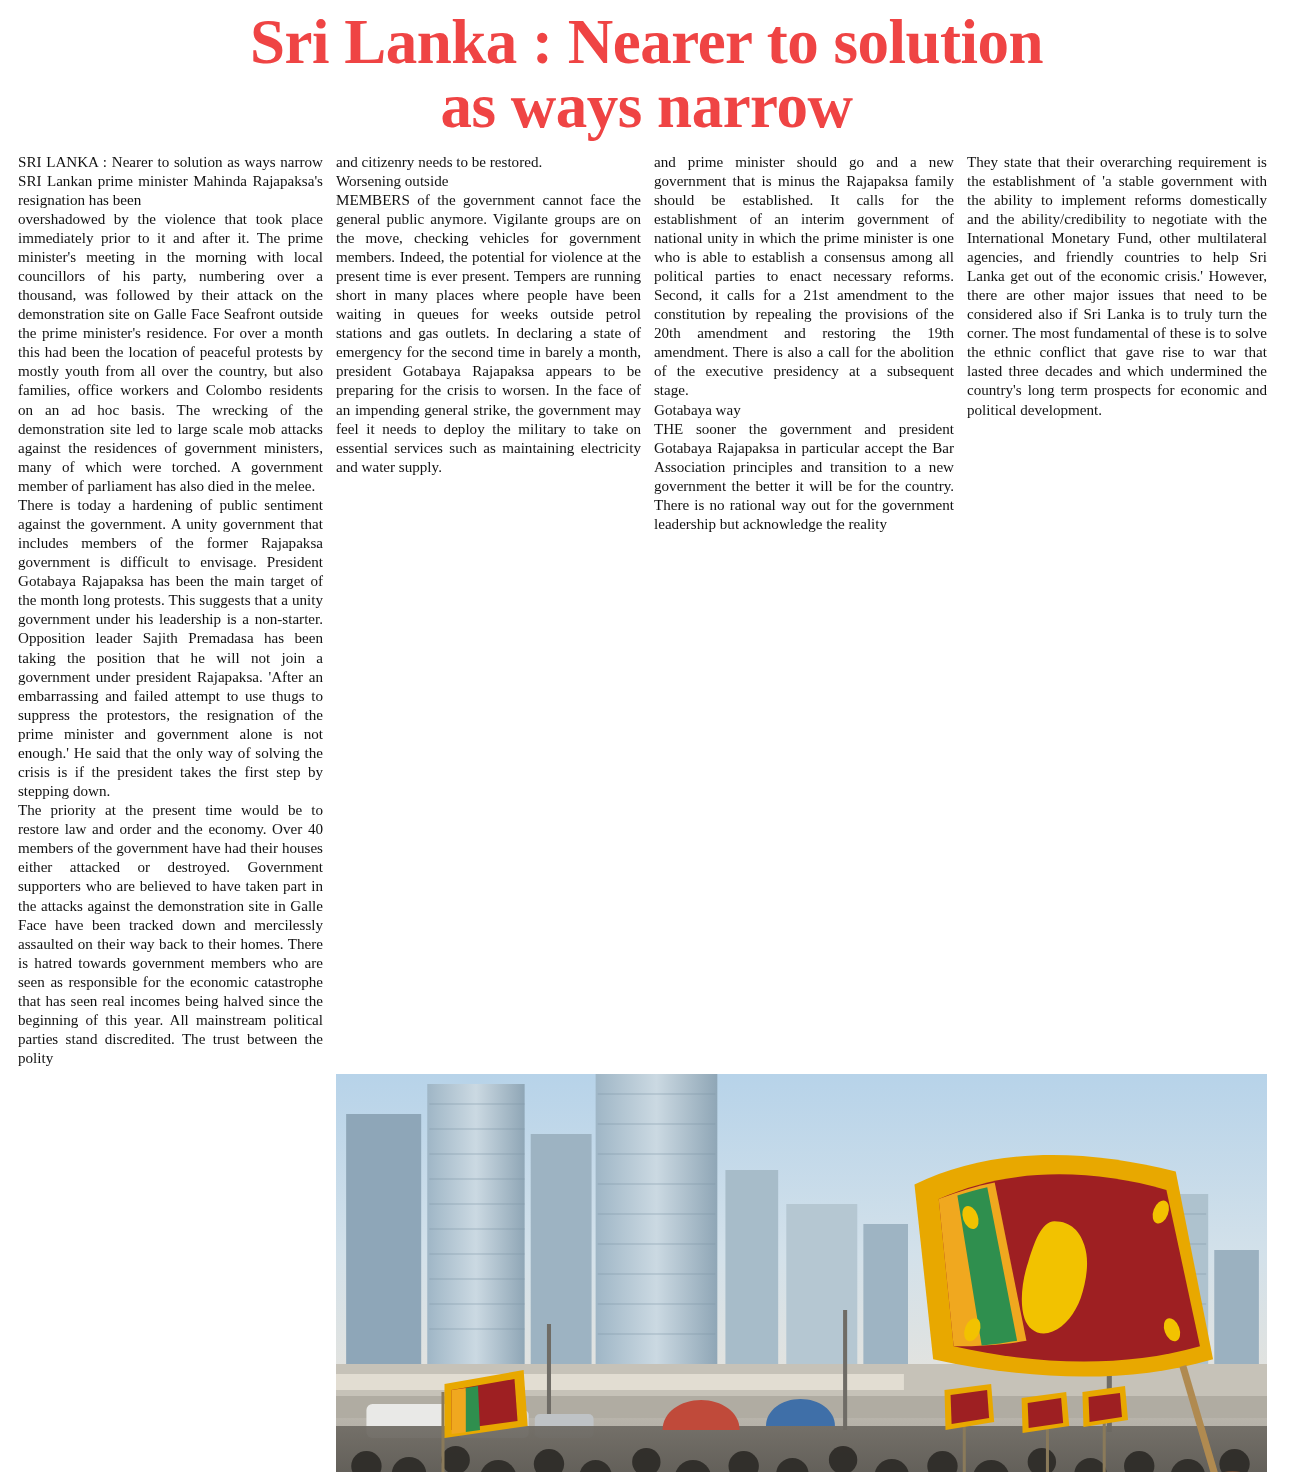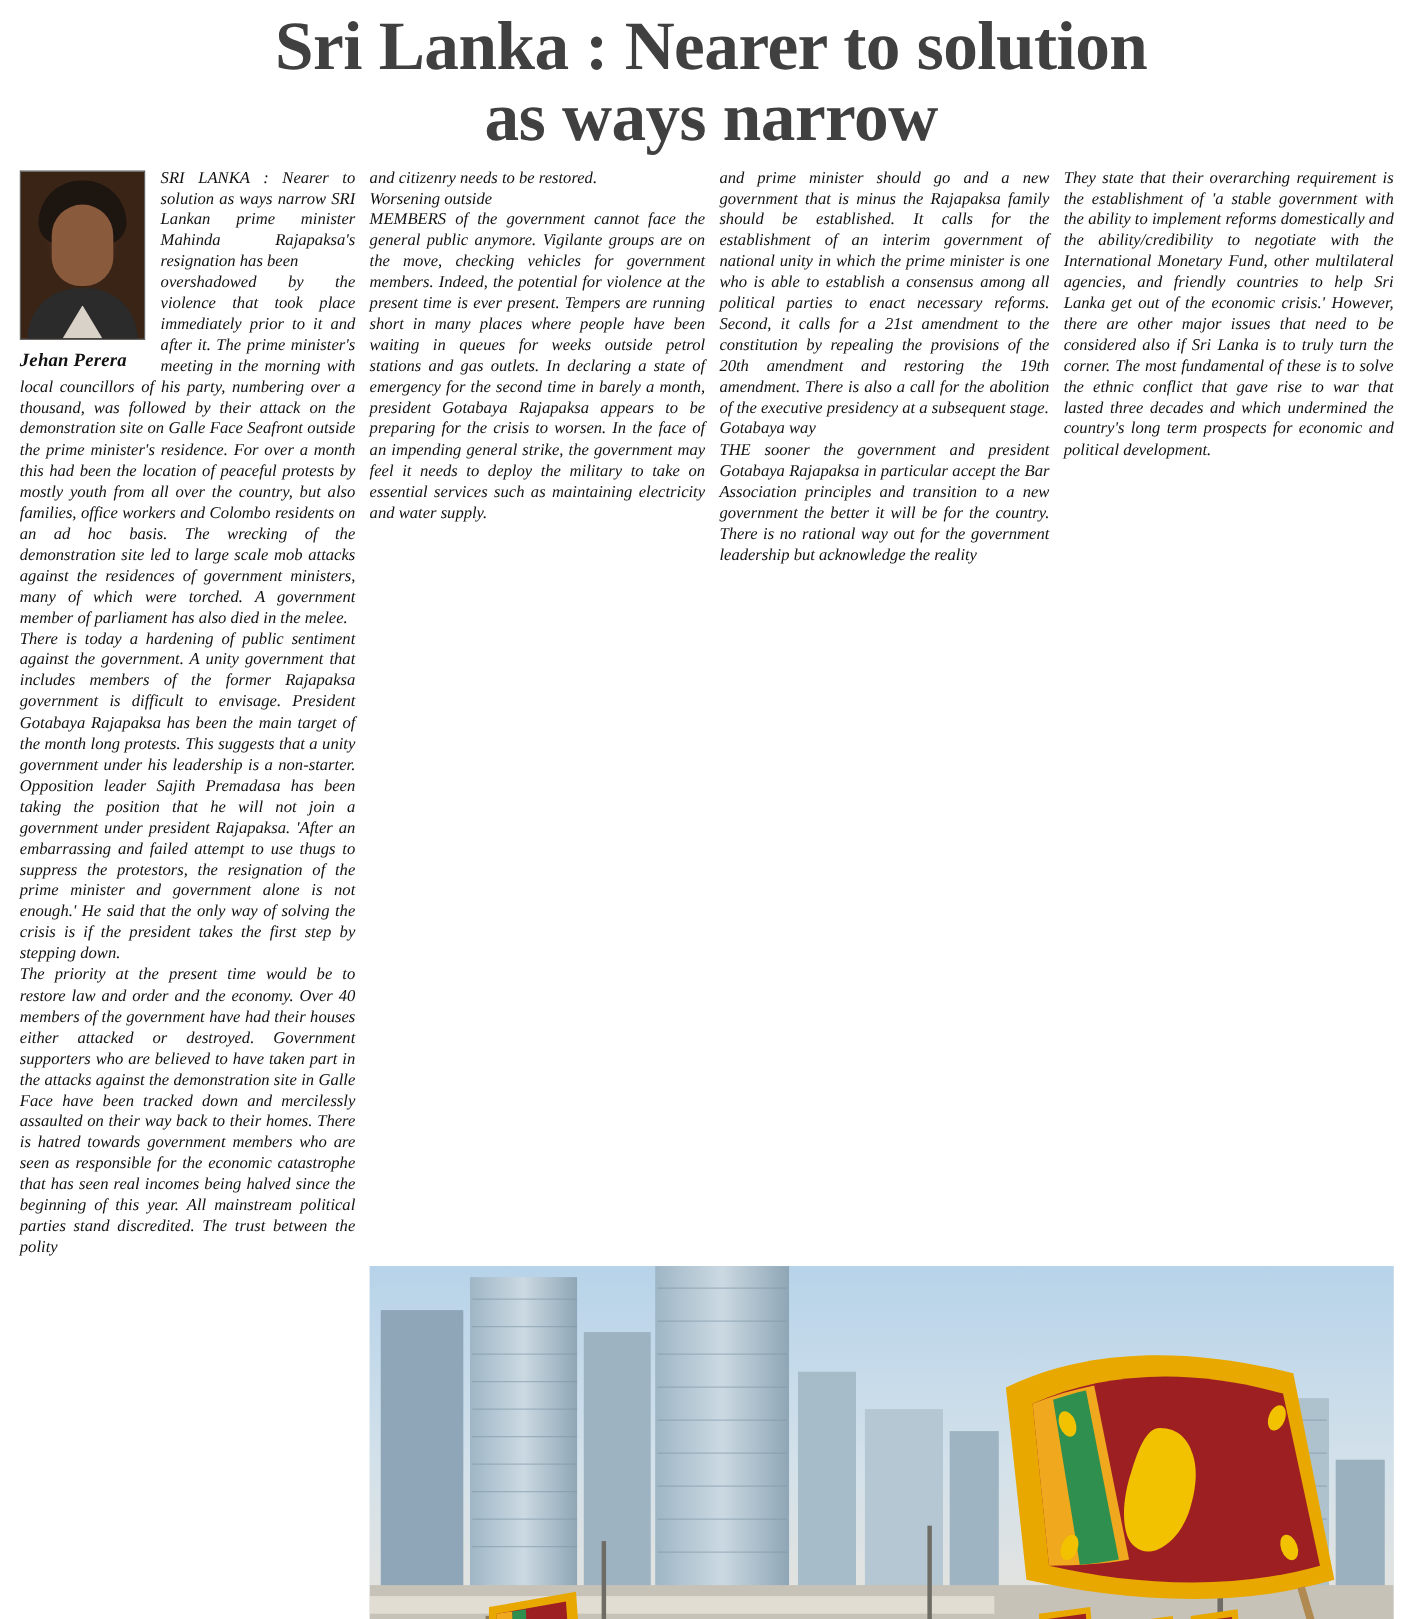--- a/index.html
+++ b/index.html
@@ -24,21 +24,21 @@
   }
   
   .headline {
     text-align: center;
     font-family: "Liberation Serif", serif;
     font-weight: bold;
     font-size: 63px;
     line-height: 1.02;
     letter-spacing: -0.5px;
     margin: 10px 18px 4px 18px;
-    color: #404040;
+    color: #ef4444;
   }
   .headline .l1 { display: block; }
   .headline .l2 { display: block; }
 
   
   .cols {
     position: relative;
     margin: 14px 18px 0 18px;
     display: grid;
     grid-template-columns: 305px 305px 300px 300px;
@@ -47,21 +47,20 @@
   .col {
     font-size: 15.1px;
     line-height: 1.265;
     text-align: justify;
     text-justify: inter-word;
     hyphens: auto;
     -webkit-hyphens: auto;
   }
   .col p {
     margin: 0;
-    font-style: italic;
   }
   .subhead {
     margin: 0;
     font-weight: normal;
   }
 
   
   .author-block {
     width: 118px;
     float: left;
@@ -135,29 +134,20 @@
 <div class="page">
 
   <h1 class="headline">
     <span class="l1">Sri Lanka : Nearer to solution</span>
     <span class="l2">as ways narrow</span>
   </h1>
 
   <div class="cols">
 
     <div class="col">
-      <div class="author-block">
-        <div class="author-photo">
-          <div class="body"></div>
-          <div class="collar"></div>
-          <div class="hair"></div>
-          <div class="face"></div>
-        </div>
-        <div class="author-name">Jehan Perera</div>
-      </div>
       <p>SRI LANKA : Nearer to solution as ways narrow SRI Lankan prime minister Mahinda Rajapaksa's resignation has been</p>
       <p>overshadowed by the violence that took place immediately prior to it and after it. The prime minister's meeting in the morning with local councillors of his party, numbering over a thousand, was followed by their attack on the demonstration site on Galle Face Seafront outside the prime minister's residence. For over a month this had been the location of peaceful protests by mostly youth from all over the country, but also families, office workers and Colombo residents on an ad hoc basis. The wrecking of the demonstration site led to large scale mob attacks against the residences of government ministers, many of which were torched. A government member of parliament has also died in the melee.</p>
       <p>There is today a hardening of public sentiment against the government. A unity government that includes members of the former Rajapaksa government is difficult to envisage. President Gotabaya Rajapaksa has been the main target of the month long protests. This suggests that a unity government under his leadership is a non-starter. Opposition leader Sajith Premadasa has been taking the position that he will not join a government under president Rajapaksa. 'After an embarrassing and failed attempt to use thugs to suppress the protestors, the resignation of the prime minister and government alone is not enough.' He said that the only way of solving the crisis is if the president takes the first step by stepping down.</p>
       <p>The priority at the present time would be to restore law and order and the economy. Over 40 members of the government have had their houses either attacked or destroyed. Government supporters who are believed to have taken part in the attacks against the demonstration site in Galle Face have been tracked down and mercilessly assaulted on their way back to their homes. There is hatred towards government members who are seen as responsible for the economic catastrophe that has seen real incomes being halved since the beginning of this year. All mainstream political parties stand discredited. The trust between the polity</p>
     </div>
 
     <div class="col">
       <p>and citizenry needs to be restored.</p>
       <p class="subhead">Worsening outside</p>
       <p>MEMBERS of the government cannot face the general public anymore. Vigilante groups are on the move, checking vehicles for government members. Indeed, the potential for violence at the present time is ever present. Tempers are running short in many places where people have been waiting in queues for weeks outside petrol stations and gas outlets. In declaring a state of emergency for the second time in barely a month, president Gotabaya Rajapaksa appears to be preparing for the crisis to worsen. In the face of an impending general strike, the government may feel it needs to deploy the military to take on essential services such as maintaining electricity and water supply.</p>

